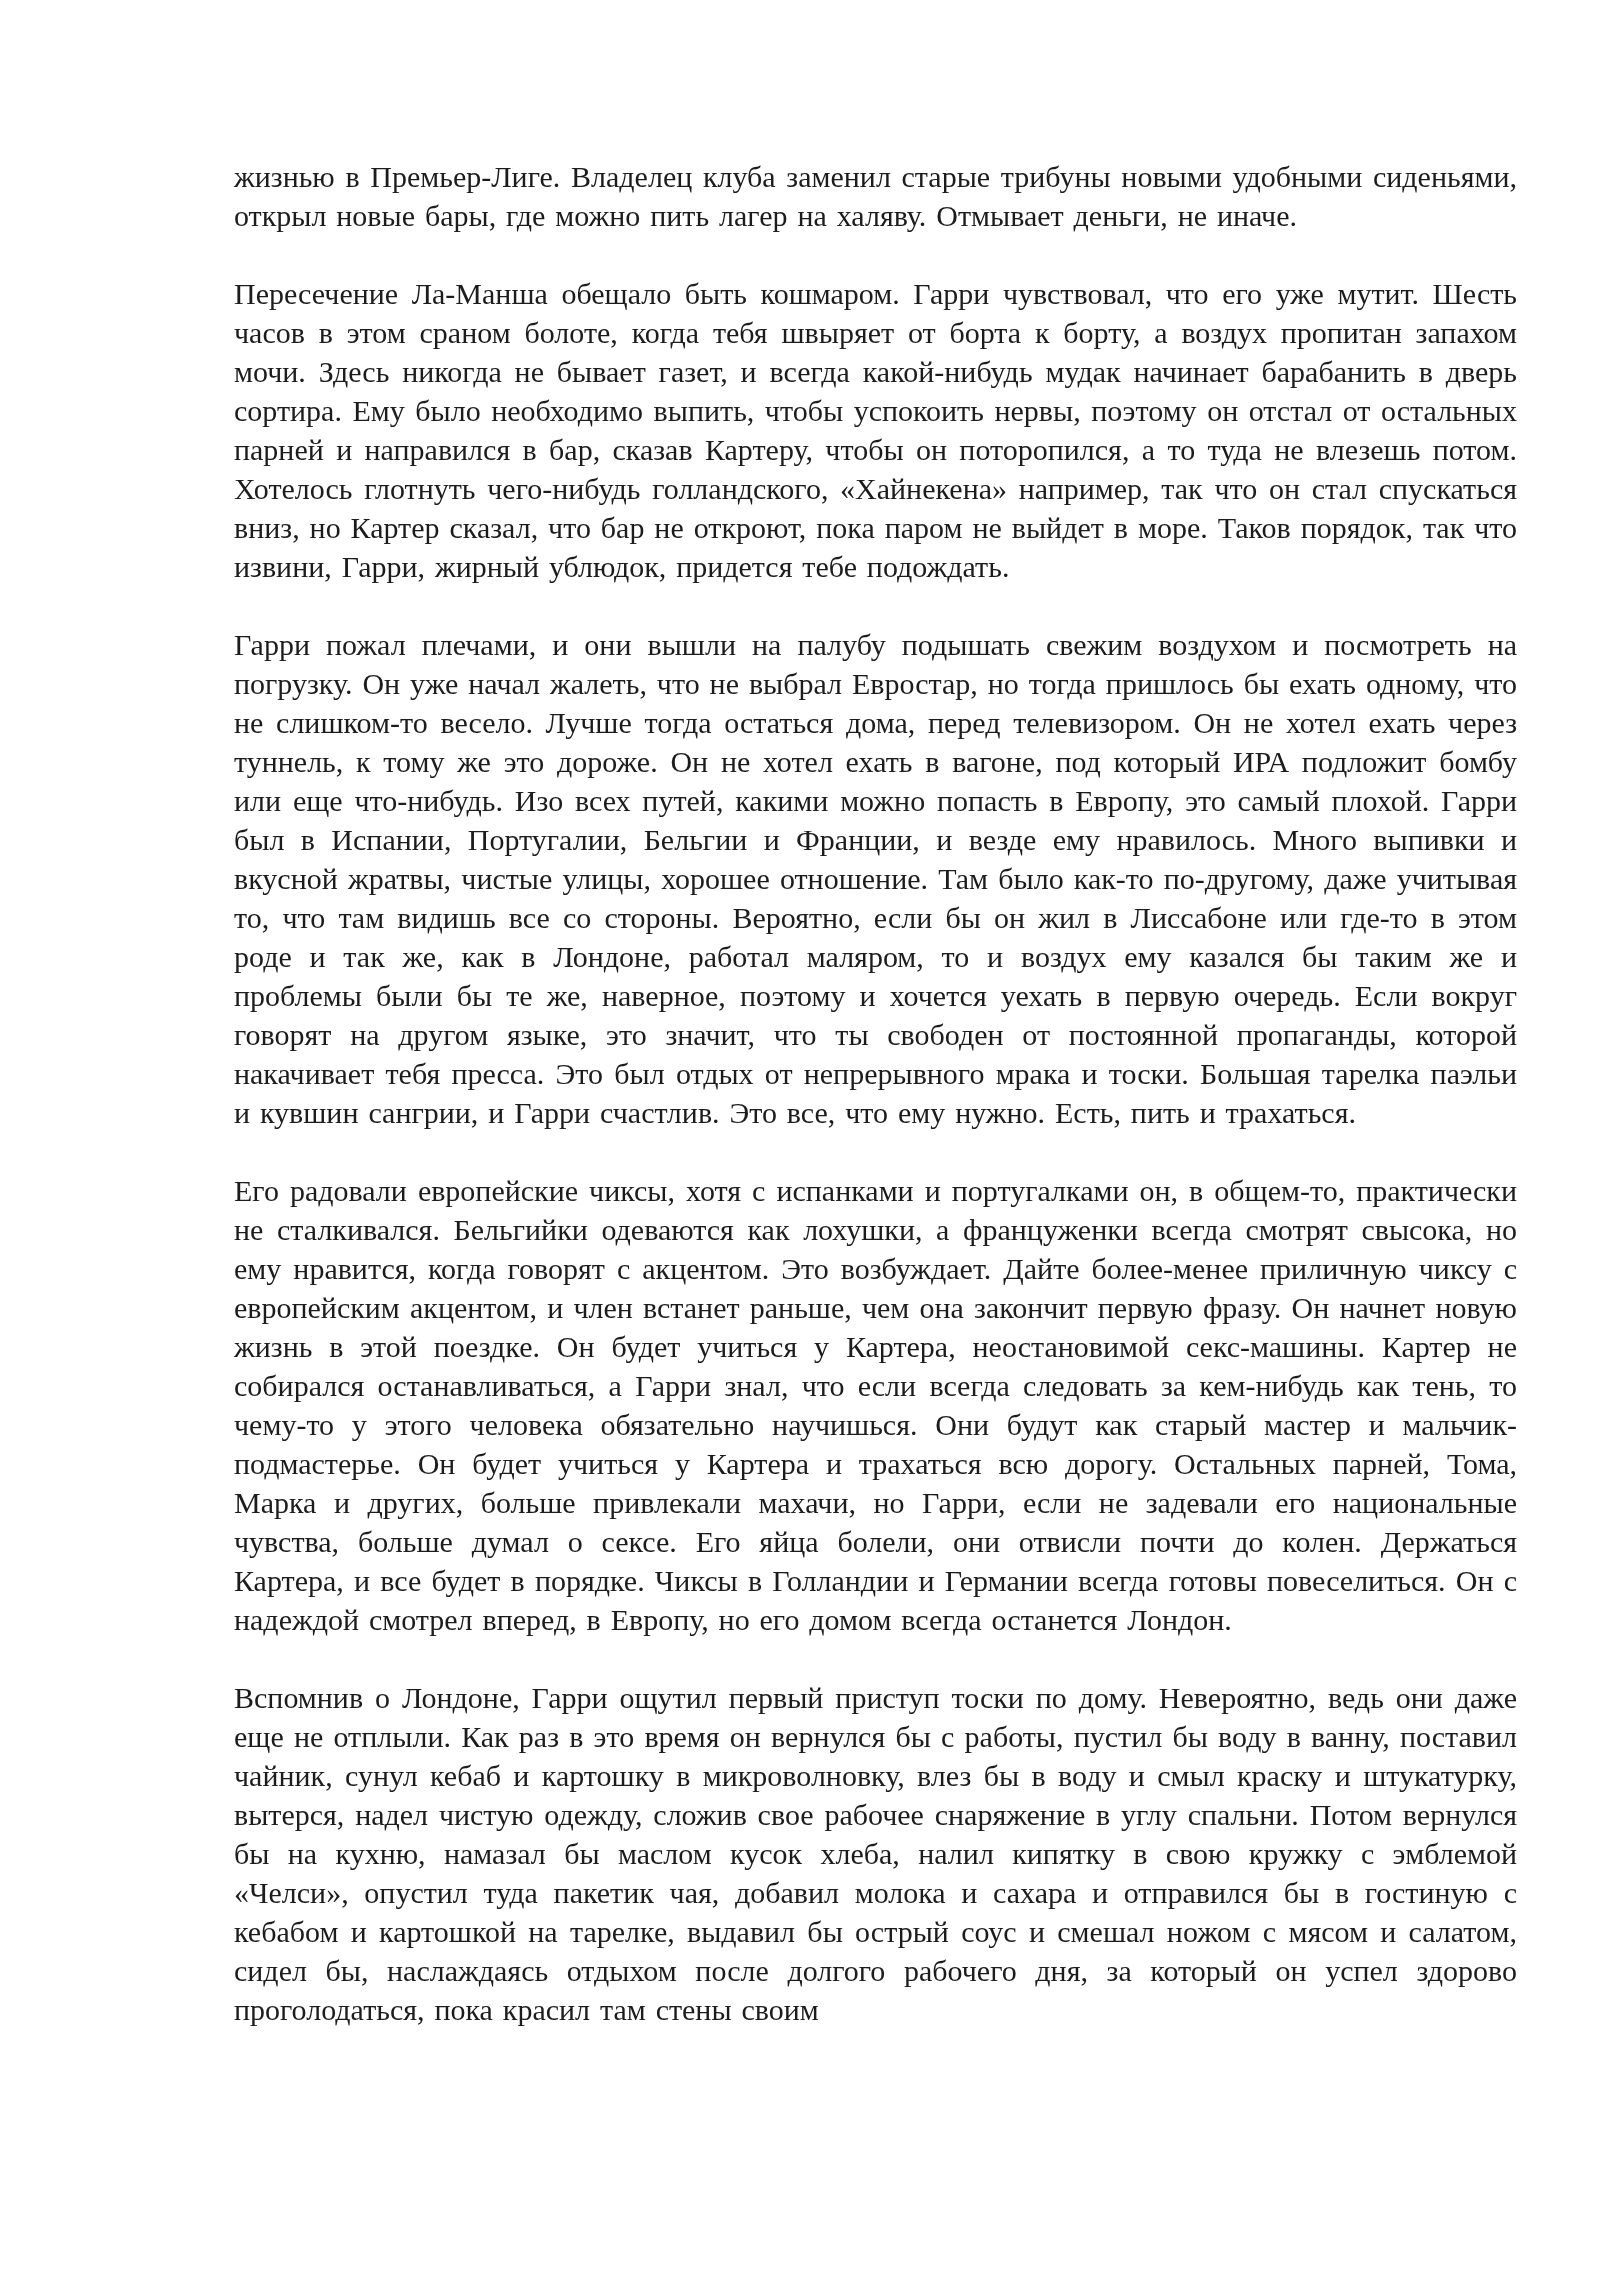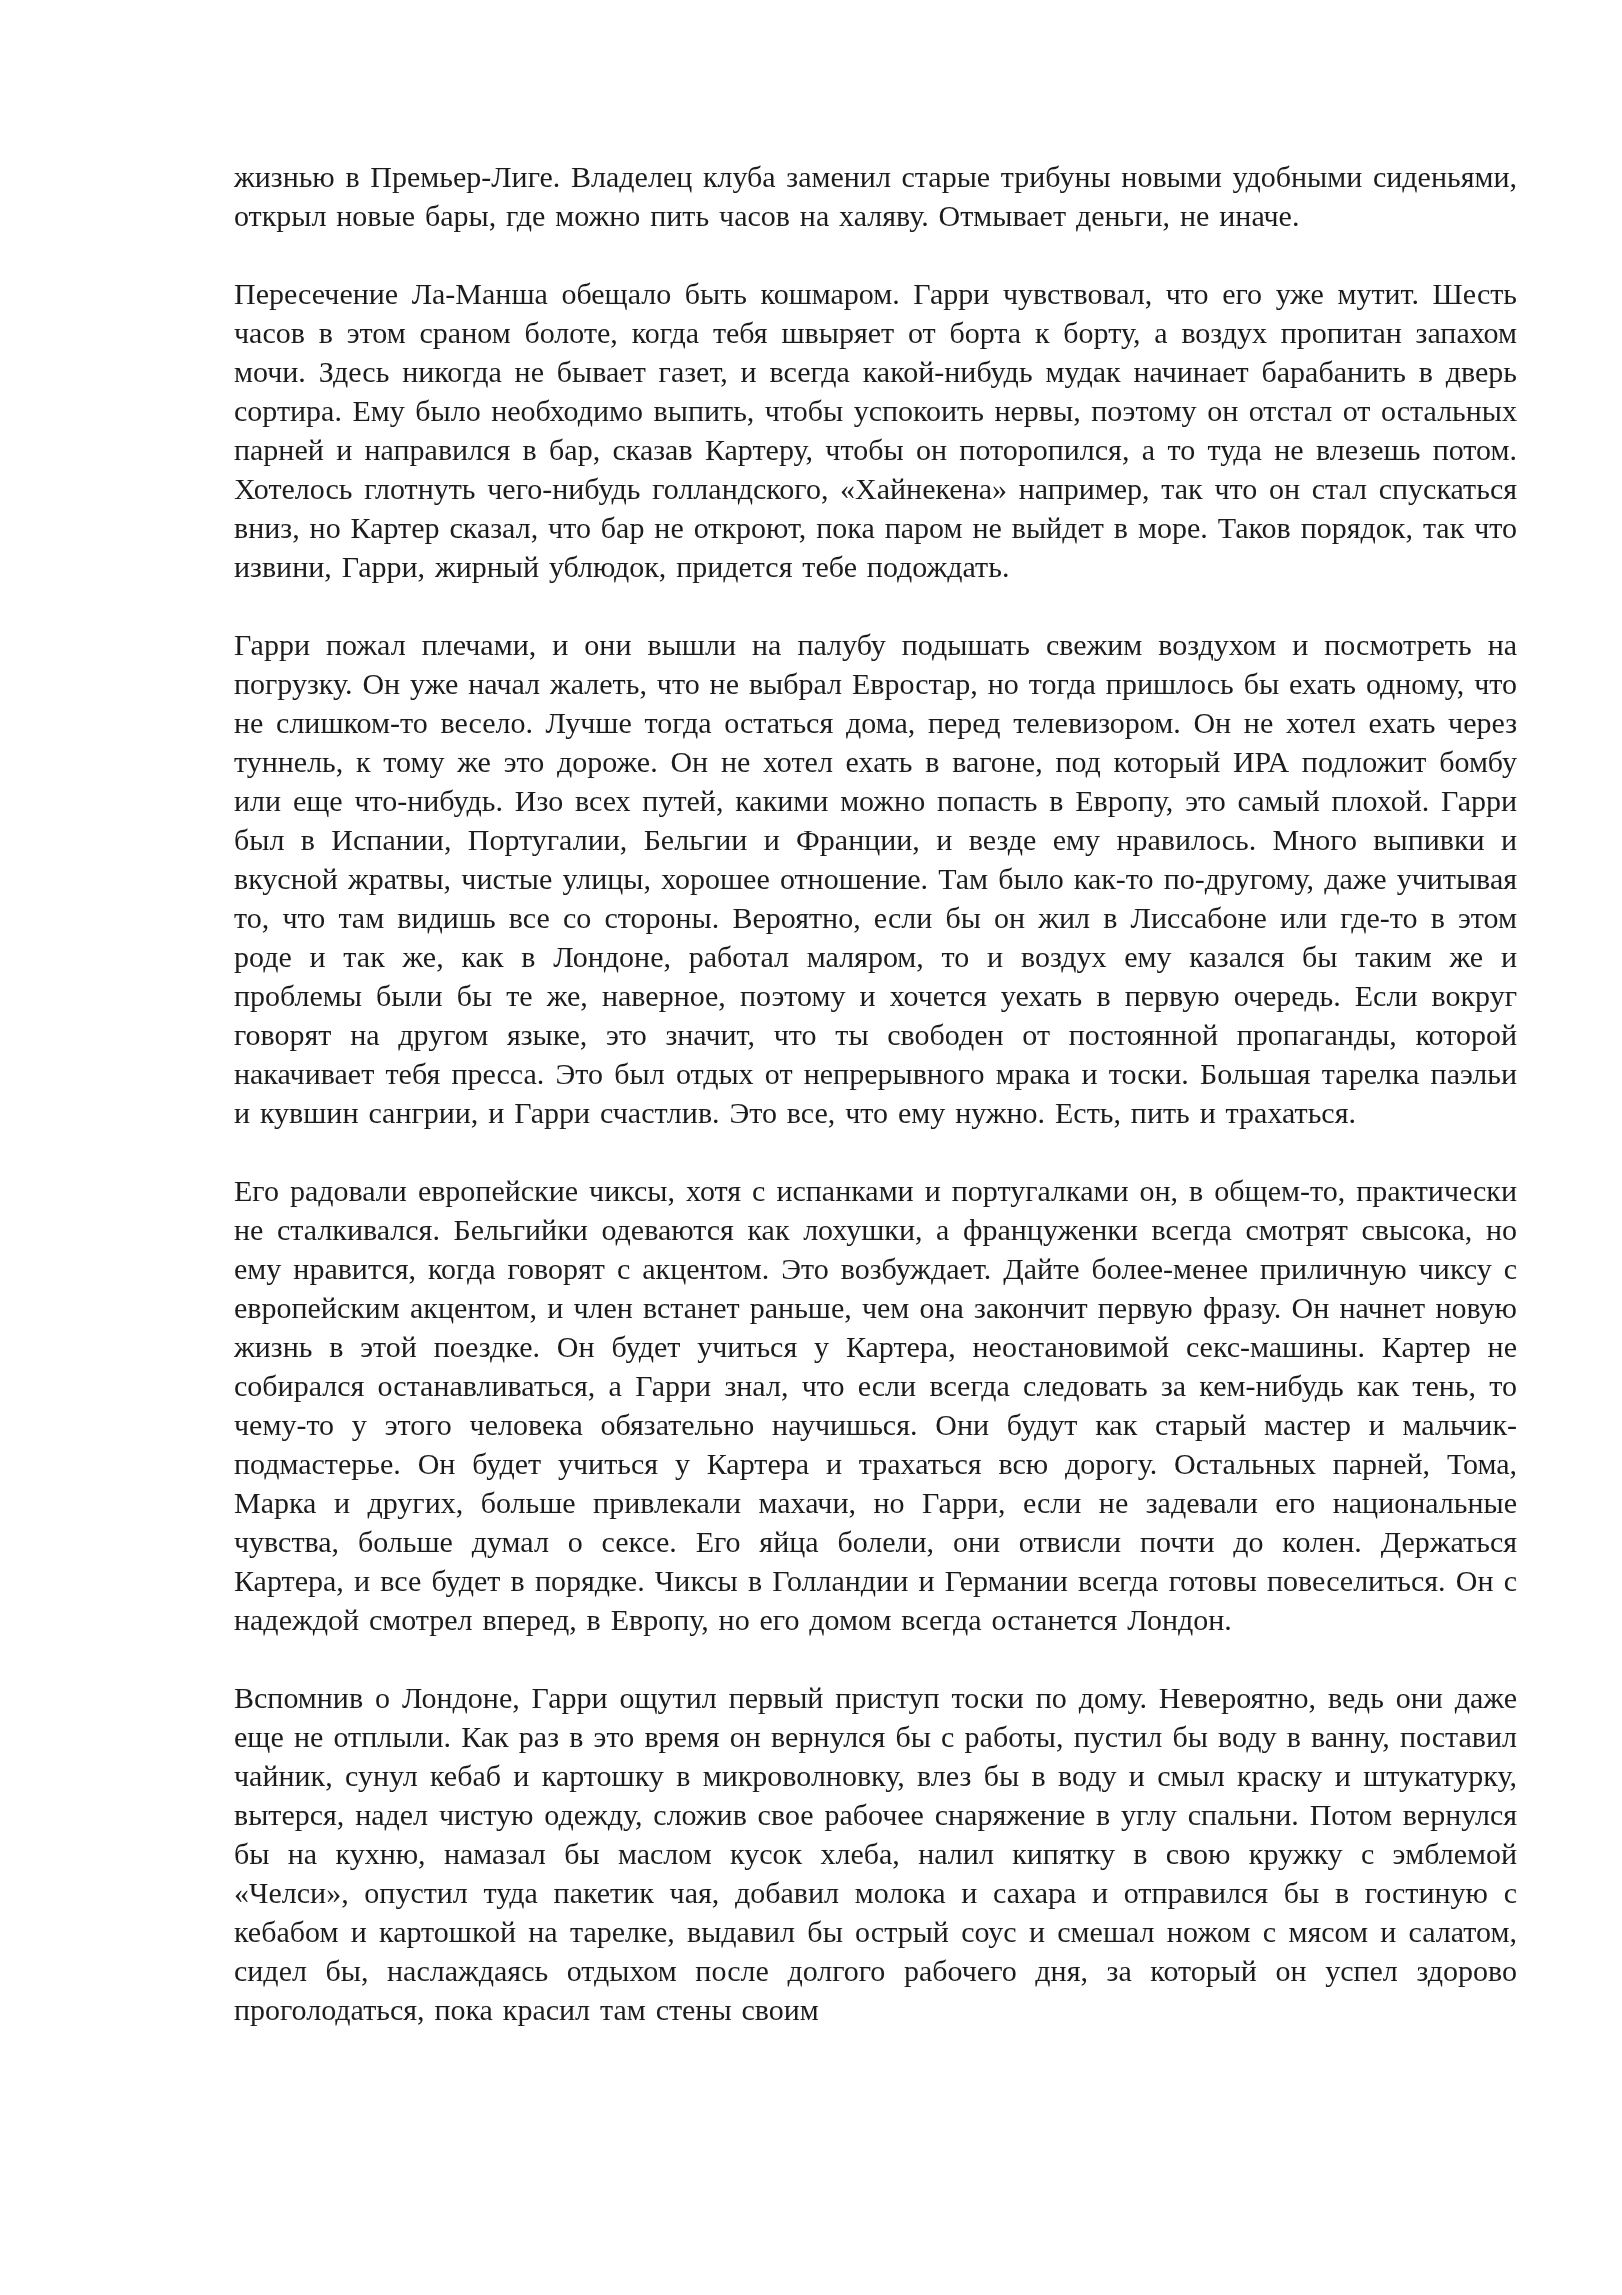--- a/index.html
+++ b/index.html
@@ -29,20 +29,20 @@
     margin-bottom: 39px;
     word-spacing: 0.08em;
   }
   .para:last-child { margin-bottom: 0; }
 </style>
 </head>
 <body>
 
 <div class="page">
   <div class="text-block">
-    <p class="para">жизнью в Премьер-Лиге. Владелец клуба заменил старые трибуны новыми удобными сиденьями, открыл новые бары, где можно пить часов на халяву. Отмывает деньги, не иначе.</p>
+    <p class="para">жизнью в Премьер-Лиге. Владелец клуба заменил старые трибуны новыми удобными сиденьями, открыл новые бары, где можно пить лагер на халяву. Отмывает деньги, не иначе.</p>
     <p class="para">Пересечение Ла-Манша обещало быть кошмаром. Гарри чувствовал, что его уже мутит. Шесть часов в этом сраном болоте, когда тебя швыряет от борта к борту, а воздух пропитан запахом мочи. Здесь никогда не бывает газет, и всегда какой-нибудь мудак начинает барабанить в дверь сортира. Ему было необходимо выпить, чтобы успокоить нервы, поэтому он отстал от остальных парней и направился в бар, сказав Картеру, чтобы он поторопился, а то туда не влезешь потом. Хотелось глотнуть чего-нибудь голландского, «Хайнекена» например, так что он стал спускаться вниз, но Картер сказал, что бар не откроют, пока паром не выйдет в море. Таков порядок, так что извини, Гарри, жирный ублюдок, придется тебе подождать.</p>
     <p class="para">Гарри пожал плечами, и они вышли на палубу подышать свежим воздухом и посмотреть на погрузку. Он уже начал жалеть, что не выбрал Евростар, но тогда пришлось бы ехать одному, что не слишком-то весело. Лучше тогда остаться дома, перед телевизором. Он не хотел ехать через туннель, к тому же это дороже. Он не хотел ехать в вагоне, под который ИРА подложит бомбу или еще что-нибудь. Изо всех путей, какими можно попасть в Европу, это самый плохой. Гарри был в Испании, Португалии, Бельгии и Франции, и везде ему нравилось. Много выпивки и вкусной жратвы, чистые улицы, хорошее отношение. Там было как-то по-другому, даже учитывая то, что там видишь все со стороны. Вероятно, если бы он жил в Лиссабоне или где-то в этом роде и так же, как в Лондоне, работал маляром, то и воздух ему казался бы таким же и проблемы были бы те же, наверное, поэтому и хочется уехать в первую очередь. Если вокруг говорят на другом языке, это значит, что ты свободен от постоянной пропаганды, которой накачивает тебя пресса. Это был отдых от непрерывного мрака и тоски. Большая тарелка паэльи и кувшин сангрии, и Гарри счастлив. Это все, что ему нужно. Есть, пить и трахаться.</p>
     <p class="para">Его радовали европейские чиксы, хотя с испанками и португалками он, в общем-то, практически не сталкивался. Бельгийки одеваются как лохушки, а француженки всегда смотрят свысока, но ему нравится, когда говорят с акцентом. Это возбуждает. Дайте более-менее приличную чиксу с европейским акцентом, и член встанет раньше, чем она закончит первую фразу. Он начнет новую жизнь в этой поездке. Он будет учиться у Картера, неостановимой секс-машины. Картер не собирался останавливаться, а Гарри знал, что если всегда следовать за кем-нибудь как тень, то чему-то у этого человека обязательно научишься. Они будут как старый мастер и мальчик-подмастерье. Он будет учиться у Картера и трахаться всю дорогу. Остальных парней, Тома, Марка и других, больше привлекали махачи, но Гарри, если не задевали его национальные чувства, больше думал о сексе. Его яйца болели, они отвисли почти до колен. Держаться Картера, и все будет в порядке. Чиксы в Голландии и Германии всегда готовы повеселиться. Он с надеждой смотрел вперед, в Европу, но его домом всегда останется Лондон.</p>
     <p class="para">Вспомнив о Лондоне, Гарри ощутил первый приступ тоски по дому. Невероятно, ведь они даже еще не отплыли. Как раз в это время он вернулся бы с работы, пустил бы воду в ванну, поставил чайник, сунул кебаб и картошку в микроволновку, влез бы в воду и смыл краску и штукатурку, вытерся, надел чистую одежду, сложив свое рабочее снаряжение в углу спальни. Потом вернулся бы на кухню, намазал бы маслом кусок хлеба, налил кипятку в свою кружку с эмблемой «Челси», опустил туда пакетик чая, добавил молока и сахара и отправился бы в гостиную с кебабом и картошкой на тарелке, выдавил бы острый соус и смешал ножом с мясом и салатом, сидел бы, наслаждаясь отдыхом после долгого рабочего дня, за который он успел здорово проголодаться, пока красил там стены своим</p>
   </div>
 </div>
 
 
 </body></html>

